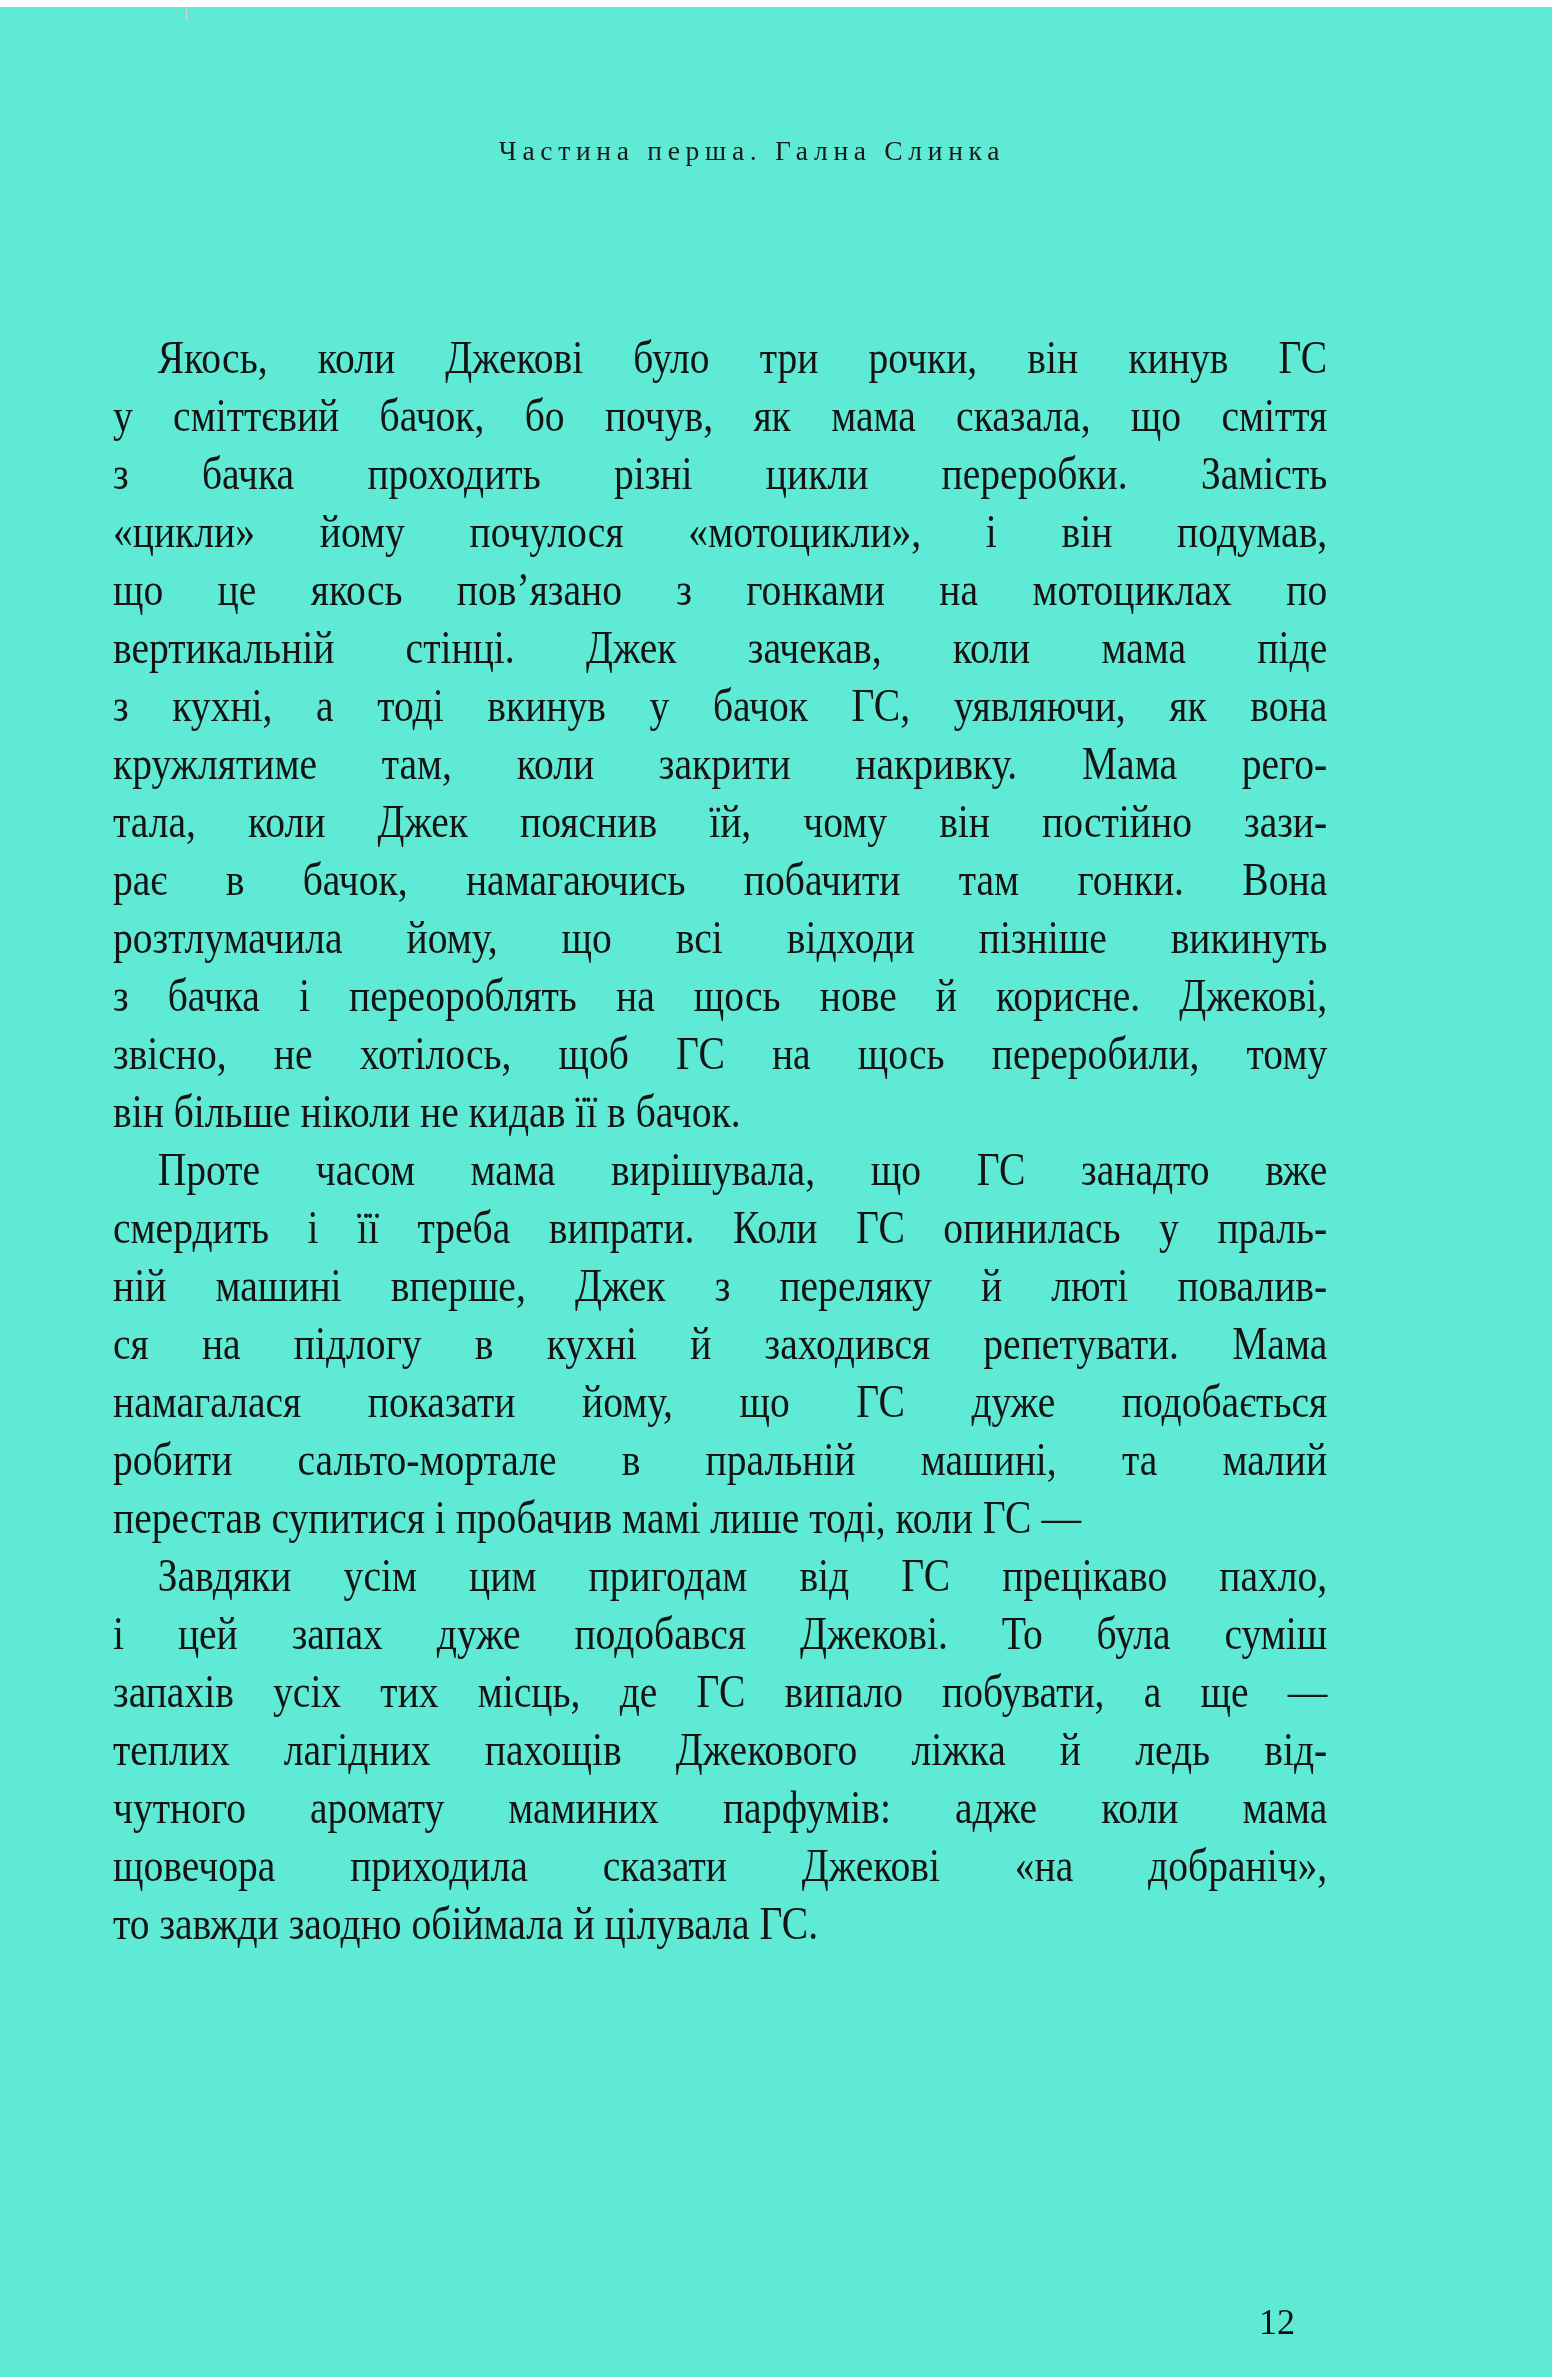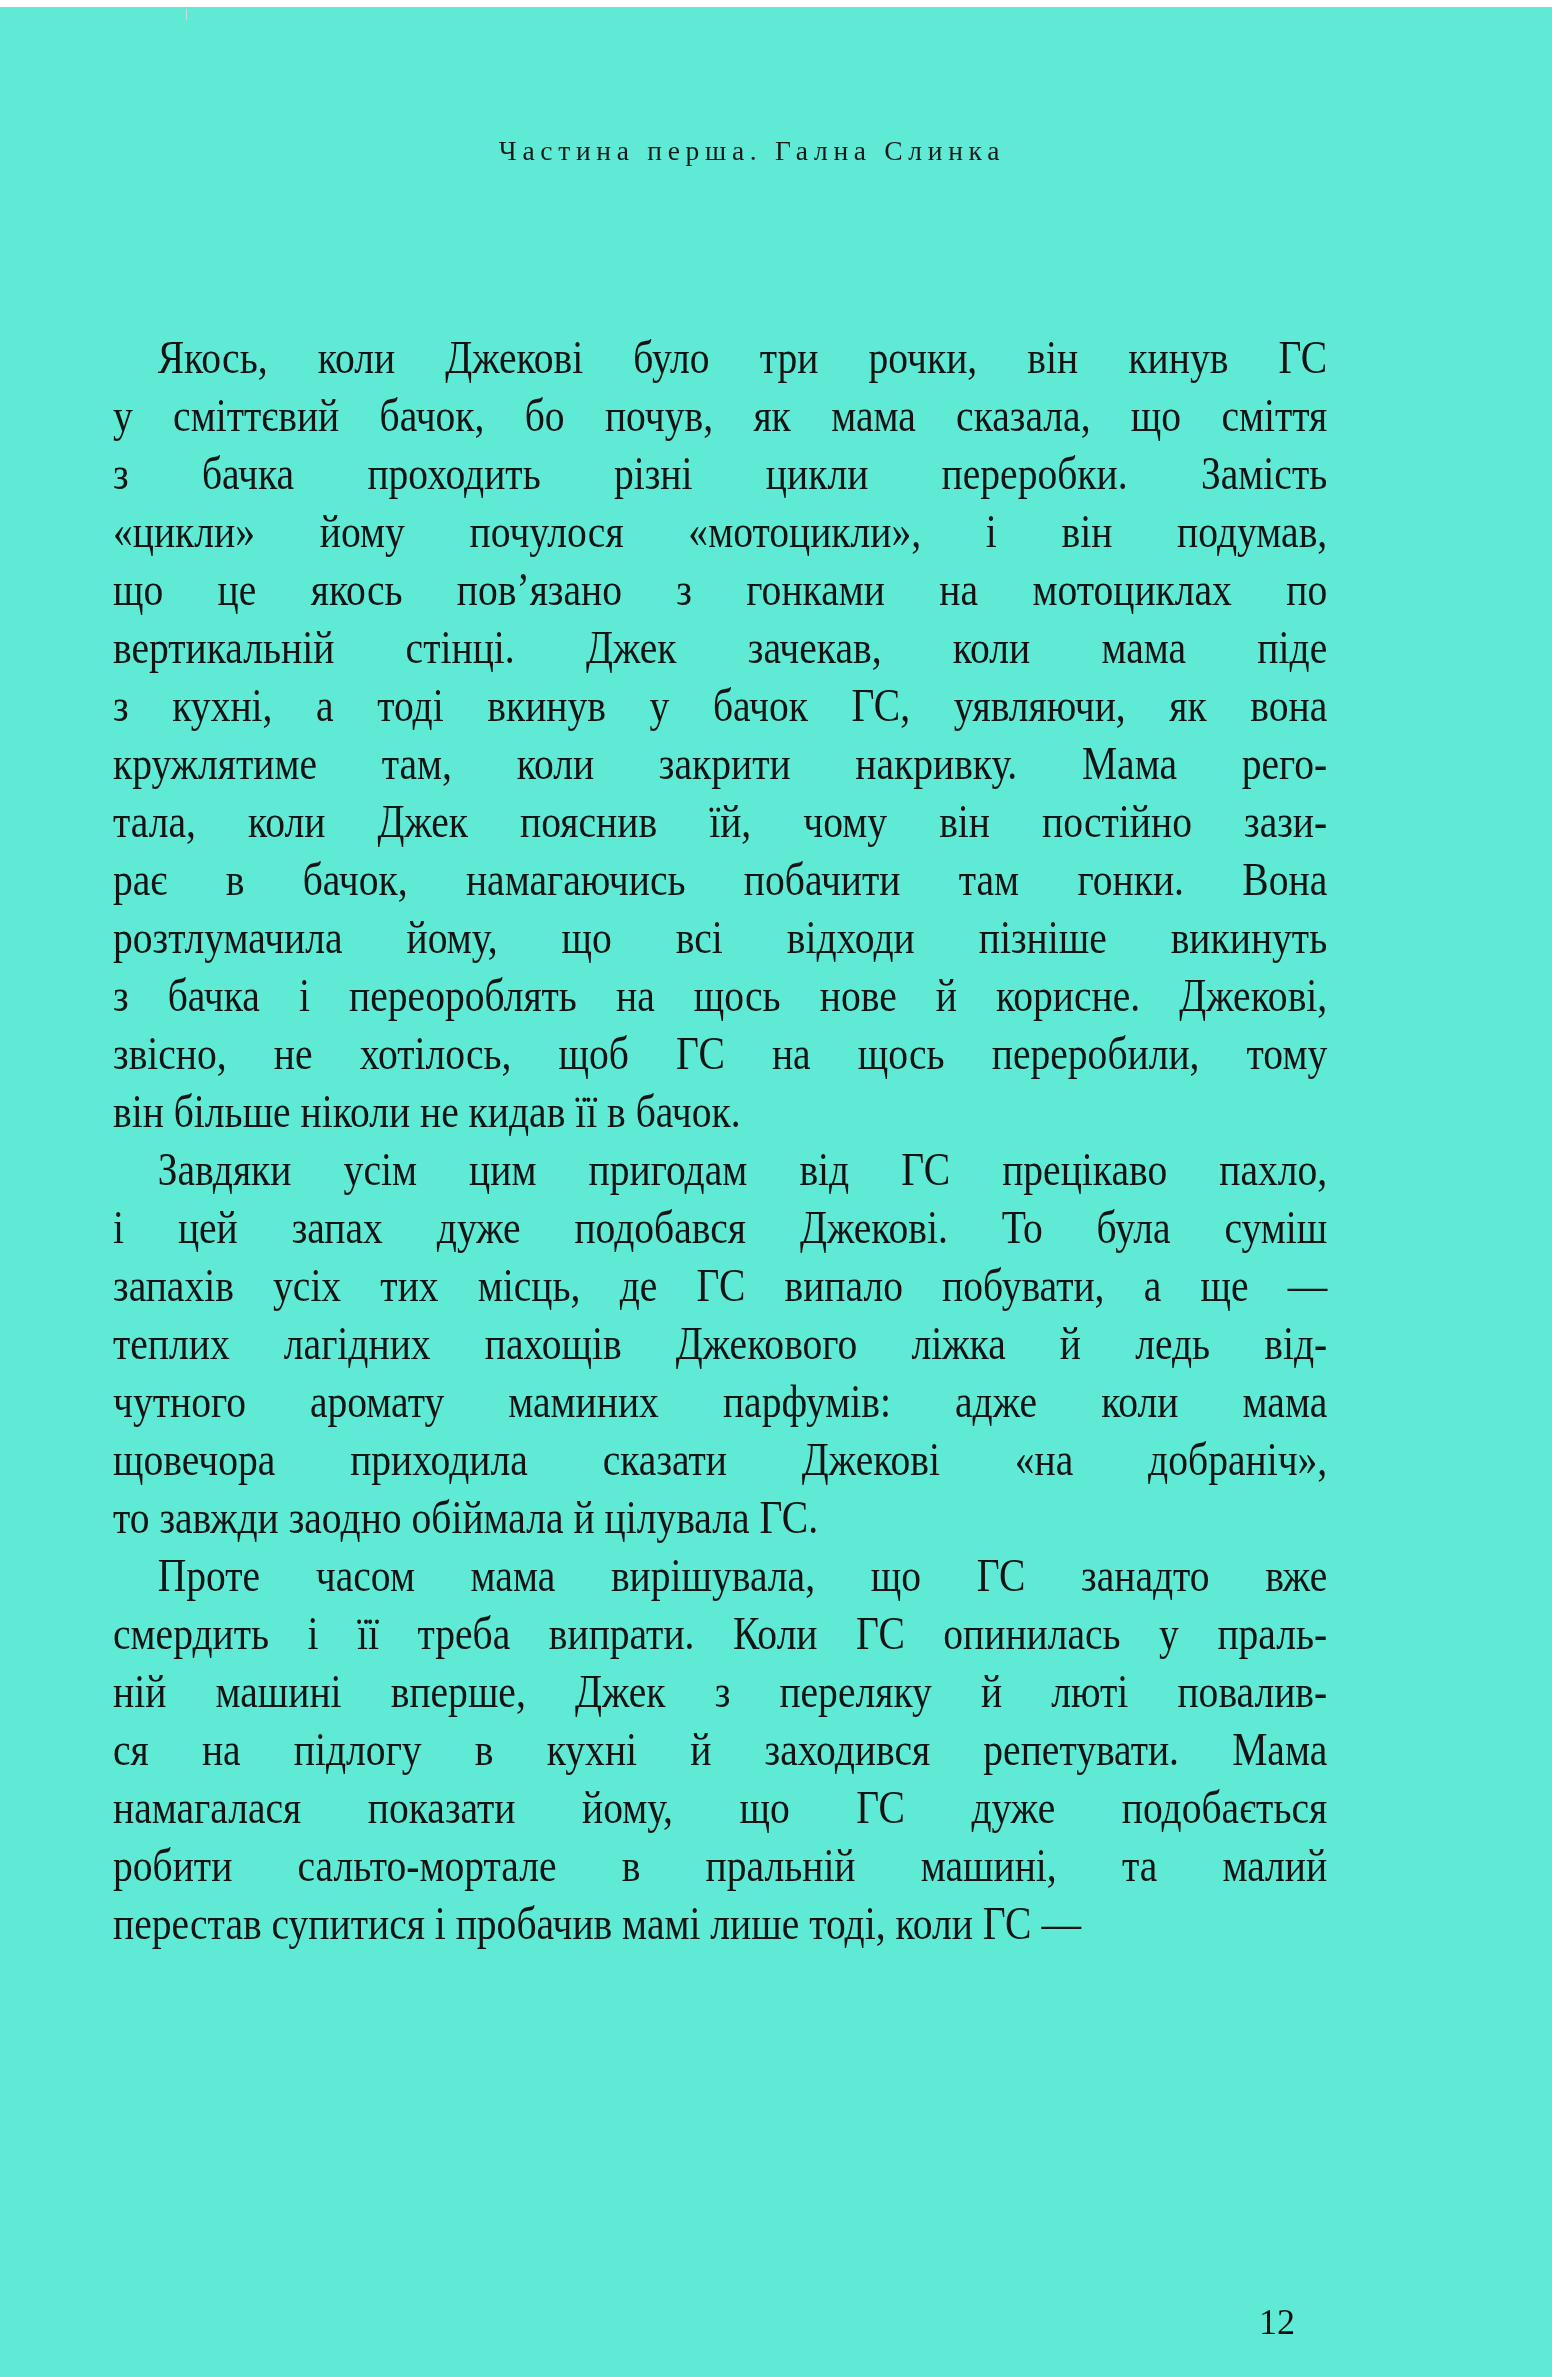--- a/index.html
+++ b/index.html
@@ -96,34 +96,34 @@
         <span class="line">з кухні, а тоді вкинув у бачок ГС, уявляючи, як вона</span>
         <span class="line">кружлятиме там, коли закрити накривку. Мама рего-</span>
         <span class="line">тала, коли Джек пояснив їй, чому він постійно зази-</span>
         <span class="line">рає в бачок, намагаючись побачити там гонки. Вона</span>
         <span class="line">розтлумачила йому, що всі відходи пізніше викинуть</span>
         <span class="line">з бачка і переороблять на щось нове й корисне. Джекові,</span>
         <span class="line">звісно, не хотілось, щоб ГС на щось переробили, тому</span>
         <span class="line last">він більше ніколи не кидав її в бачок.</span>
       </div>
     <div class="paragraph">
+        <span class="line indent">Проте часом мама вирішувала, що ГС занадто вже</span>
+        <span class="line">смердить і її треба випрати. Коли ГС опинилась у праль-</span>
+        <span class="line">ній машині вперше, Джек з переляку й люті повалив-</span>
+        <span class="line">ся на підлогу в кухні й заходився репетувати. Мама</span>
+        <span class="line">намагалася показати йому, що ГС дуже подобається</span>
+        <span class="line">робити сальто-мортале в пральній машині, та малий</span>
+        <span class="line last">перестав супитися і пробачив мамі лише тоді, коли ГС —</span>
+      </div>
+    <div class="paragraph">
         <span class="line indent">Завдяки усім цим пригодам від ГС прецікаво пахло,</span>
         <span class="line">і цей запах дуже подобався Джекові. То була суміш</span>
         <span class="line">запахів усіх тих місць, де ГС випало побувати, а ще —</span>
         <span class="line">теплих лагідних пахощів Джекового ліжка й ледь від-</span>
         <span class="line">чутного аромату маминих парфумів: адже коли мама</span>
         <span class="line">щовечора приходила сказати Джекові «на добраніч»,</span>
         <span class="line last">то завжди заодно обіймала й цілувала ГС.</span>
       </div>
-    <div class="paragraph">
-        <span class="line indent">Проте часом мама вирішувала, що ГС занадто вже</span>
-        <span class="line">смердить і її треба випрати. Коли ГС опинилась у праль-</span>
-        <span class="line">ній машині вперше, Джек з переляку й люті повалив-</span>
-        <span class="line">ся на підлогу в кухні й заходився репетувати. Мама</span>
-        <span class="line">намагалася показати йому, що ГС дуже подобається</span>
-        <span class="line">робити сальто-мортале в пральній машині, та малий</span>
-        <span class="line last">перестав супитися і пробачив мамі лише тоді, коли ГС —</span>
-      </div>
   </div>
 
   <div class="folio">12</div>
 </div>
 
 
 </body></html>

